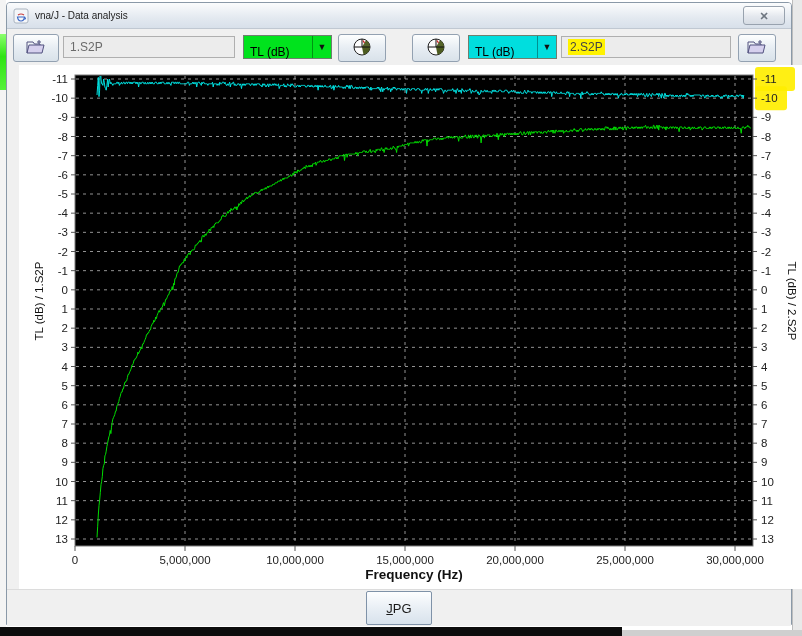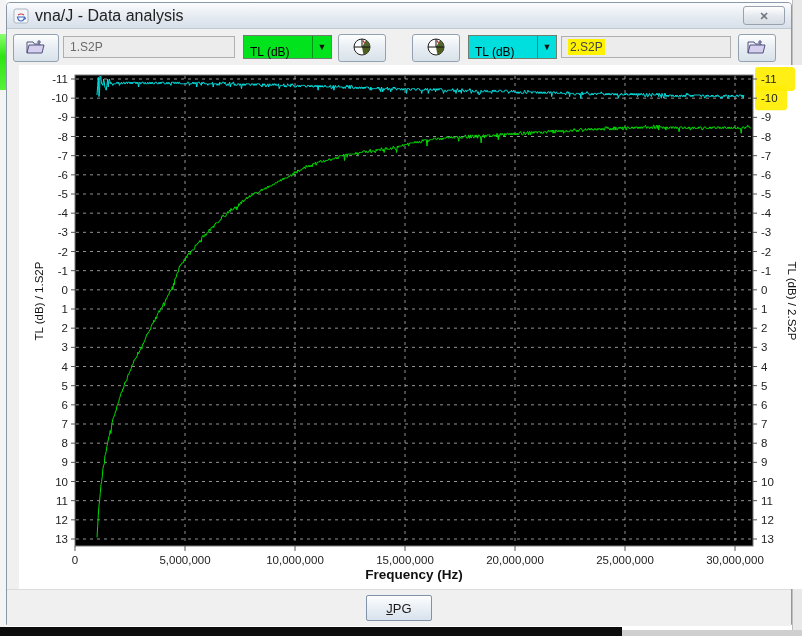--- a/index.html
+++ b/index.html
@@ -19,21 +19,21 @@
   .bar-light{position:absolute;left:622px;top:630px;width:180px;height:6px;background:#cfcfcf;}
 
   
   .window{position:absolute;left:6px;top:2px;width:786px;height:623px;
     background:#f0f0f0;border:1px solid #8a99a8;border-radius:4px 4px 0 0;
     box-sizing:border-box;}
   .titlebar{position:absolute;left:0;top:0;width:100%;height:26px;
     background:linear-gradient(180deg,#fbfcfd,#e3e9f0 60%,#d8e0ea);
     border-bottom:1px solid #c0c8d2;border-radius:3px 3px 0 0;
     display:flex;align-items:center;box-sizing:border-box;padding:0 6px;}
-  .titlebar .title{font-size:16px;color:#222;margin-left:6px;}
+  .titlebar .title{font-size:10px;color:#222;margin-left:6px;}
   .close-btn{position:absolute;right:6px;top:3px;width:42px;height:19px;
     border:1px solid #98a2ae;border-radius:3px;
     background:linear-gradient(180deg,#ffffff,#e4e8ee 55%,#d6dce4);
     color:#6e7680;font-size:11px;font-weight:bold;line-height:16px;
     text-align:center;padding:0;cursor:pointer;}
   .java-icon{display:inline-flex;width:16px;height:16px;}
 
   
   .toolbar{position:absolute;left:0;top:26px;width:100%;height:36px;background:#f0f0f0;}
   .tb-btn{position:absolute;top:5px;height:28px;border:1px solid #93a1b1;border-radius:3px;
@@ -49,21 +49,21 @@
   .hl-text{background:#fff200;color:#444;padding:1px 2px;}
 
   
   .chart-panel{position:absolute;left:12px;top:62px;width:100%;height:524px;background:#ffffff;}
   #chart{display:block;}
   #chart text{font-family:"Liberation Sans",sans-serif;}
 
   
   .footer{position:absolute;left:0;top:586px;width:100%;height:36px;background:#f0f0f0;
     border-top:1px solid #dcdcdc;display:flex;align-items:center;justify-content:center;}
-  .jpg-btn{width:66px;height:26px;border:1px solid #7f92a8;border-radius:2px;
+  .jpg-btn{width:66px;height:34px;border:1px solid #7f92a8;border-radius:2px;
     background:linear-gradient(180deg,#fdfeff,#e9eff5 50%,#d8e2ec);
     font-size:13px;color:#1a1a1a;cursor:pointer;font-family:"Liberation Sans",sans-serif;}
 </style>
 </head>
 <body>
 
 <div class="bg-left">
   <div class="green-blob"></div>
 </div>
 <div class="bg-right"></div>

